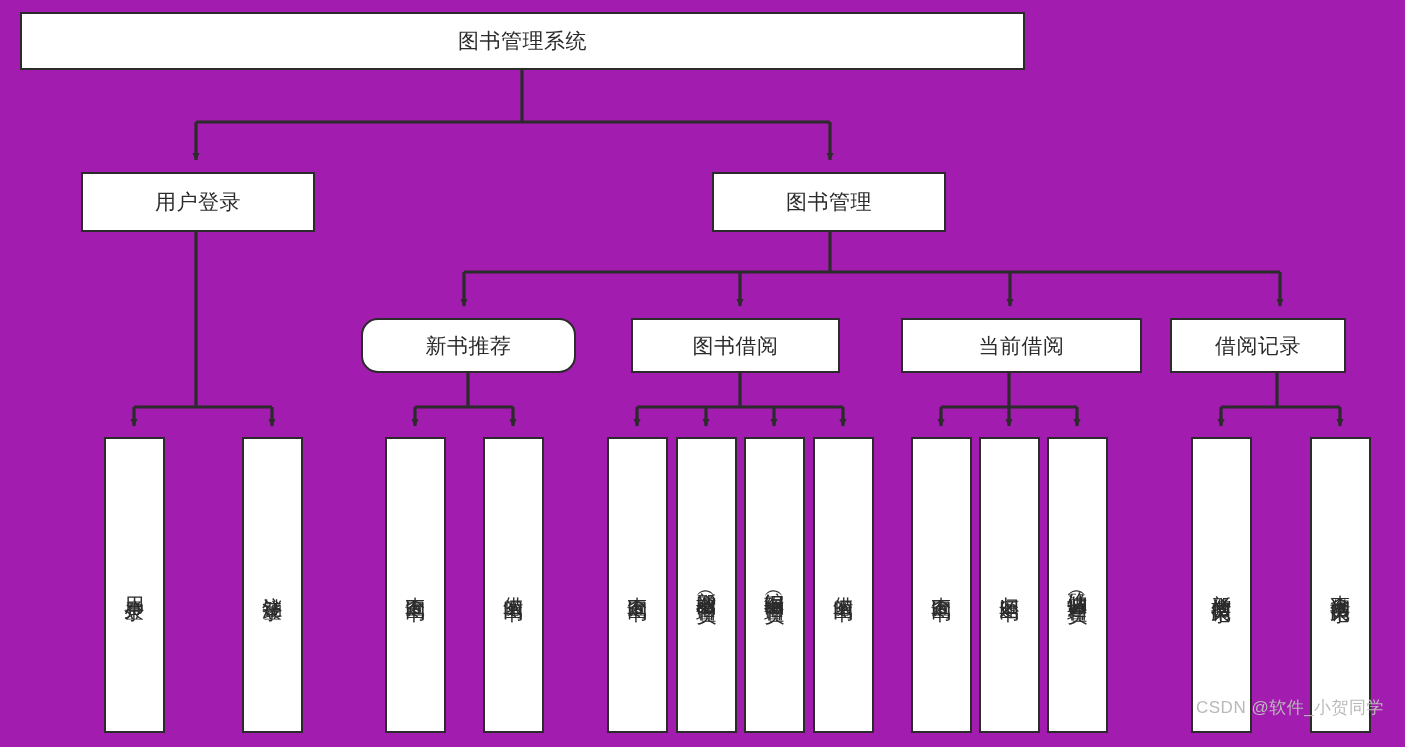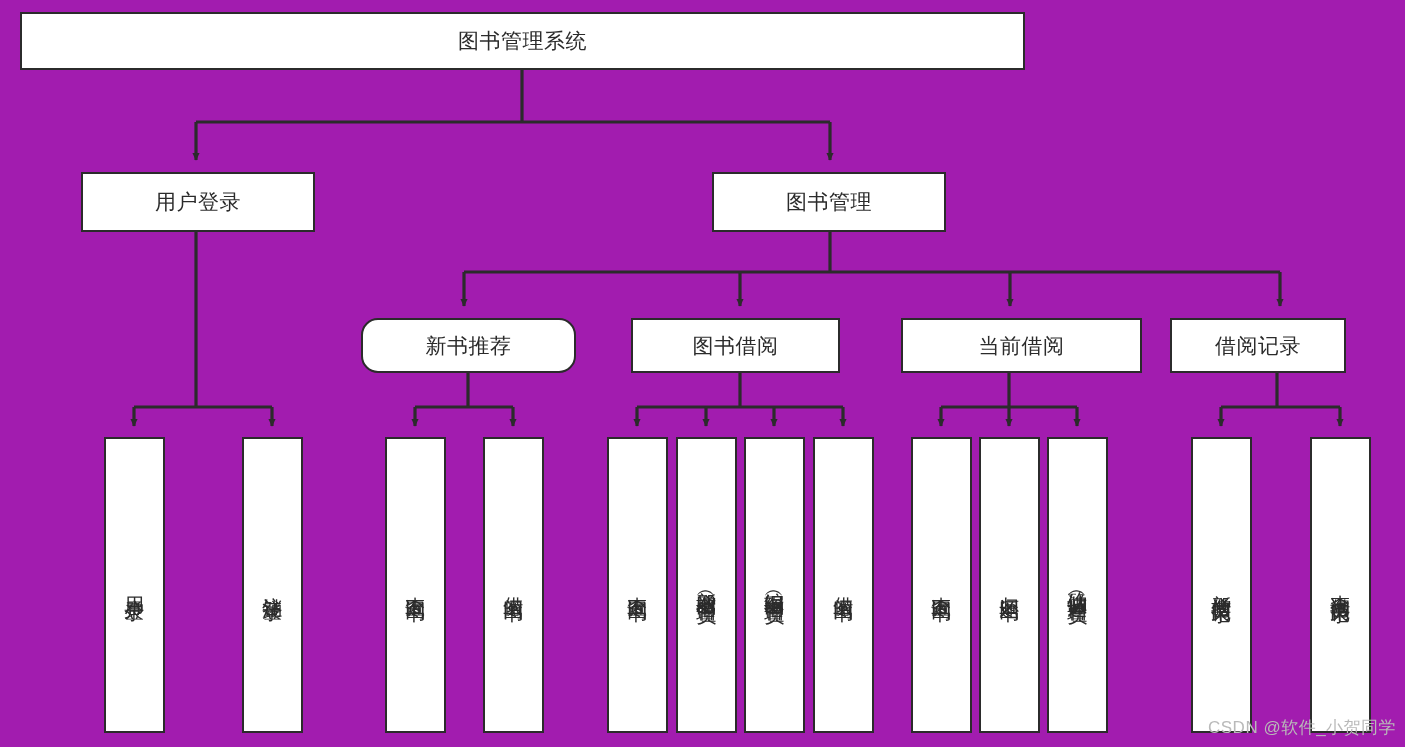--- a/index.html
+++ b/index.html
@@ -199,15 +199,15 @@
   </div>
 
   <div class="node vert" style="left:1191px; top:437px; width:61px; height:296px;">
     <span class="node-label">新增借阅记录</span>
   </div>
 
   <div class="node vert" style="left:1310px; top:437px; width:61px; height:296px;">
     <span class="node-label">查询借阅记录</span>
   </div>
 
-  <div class="watermark" style="left:1196px; top:716px;margin-left:12px;">CSDN @软件_小贺同学</div>
+  <div class="watermark" style="left:1196px; top:696px;">CSDN @软件_小贺同学</div>
 
 </div>
 
 </body></html>

